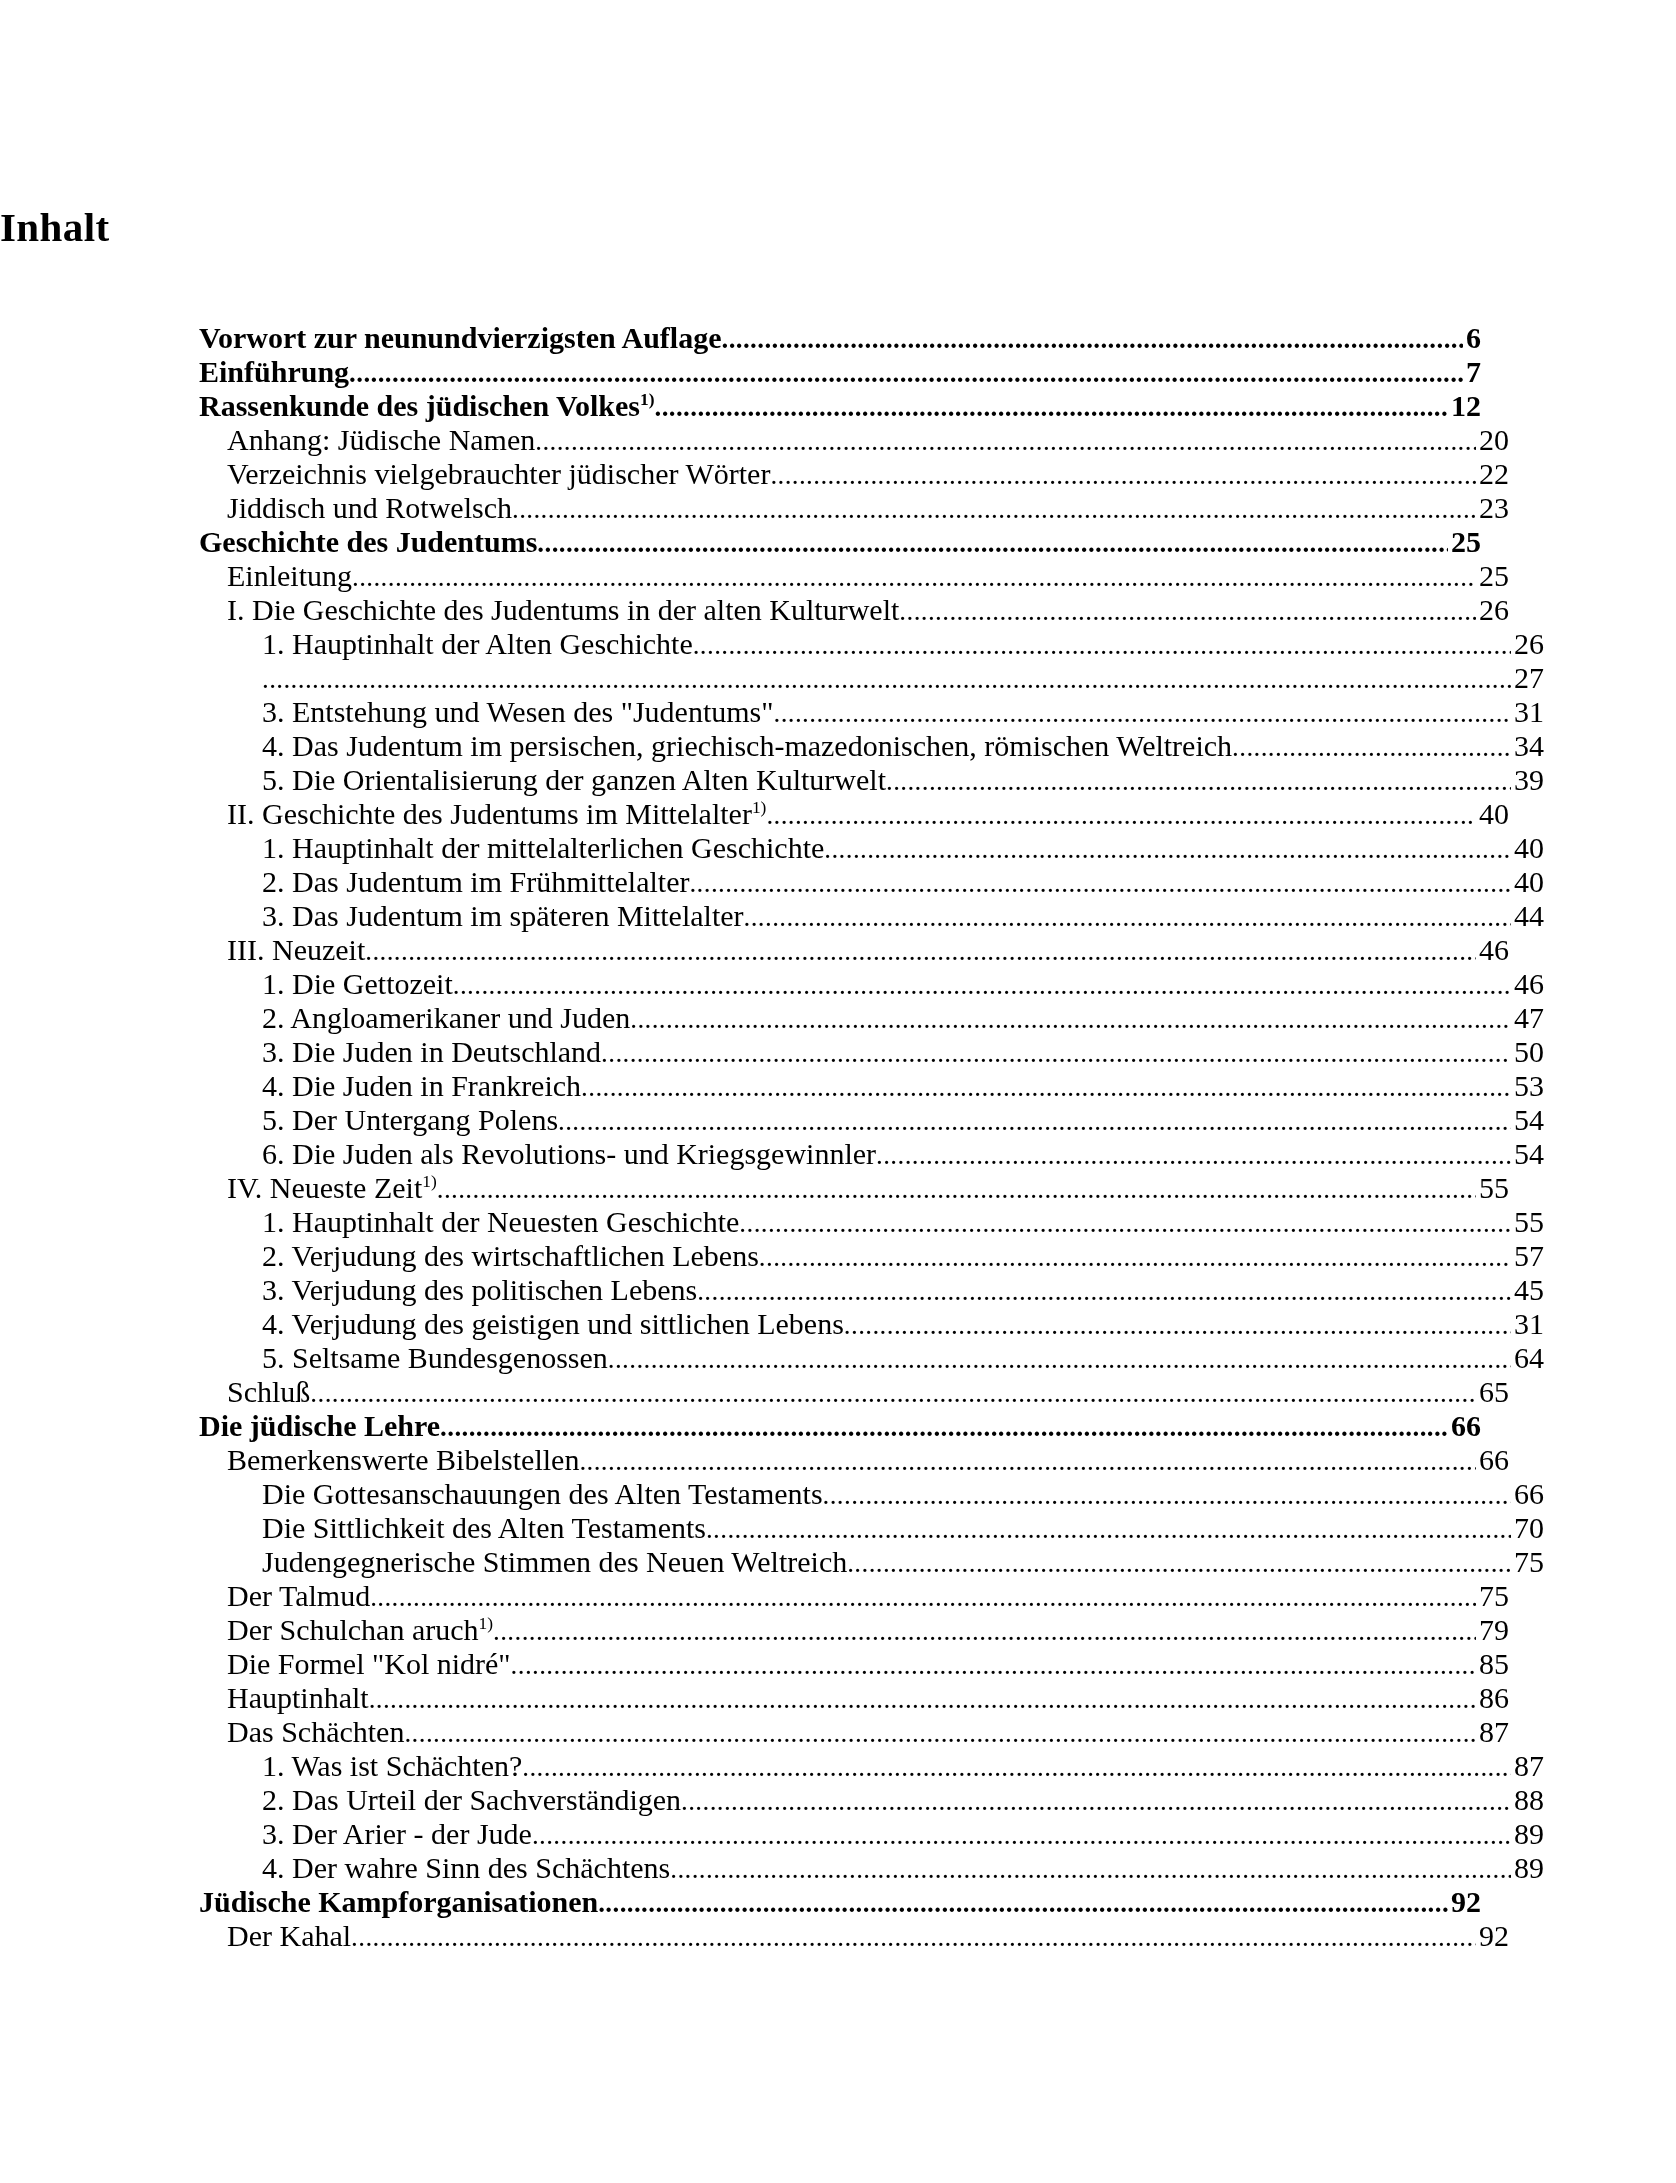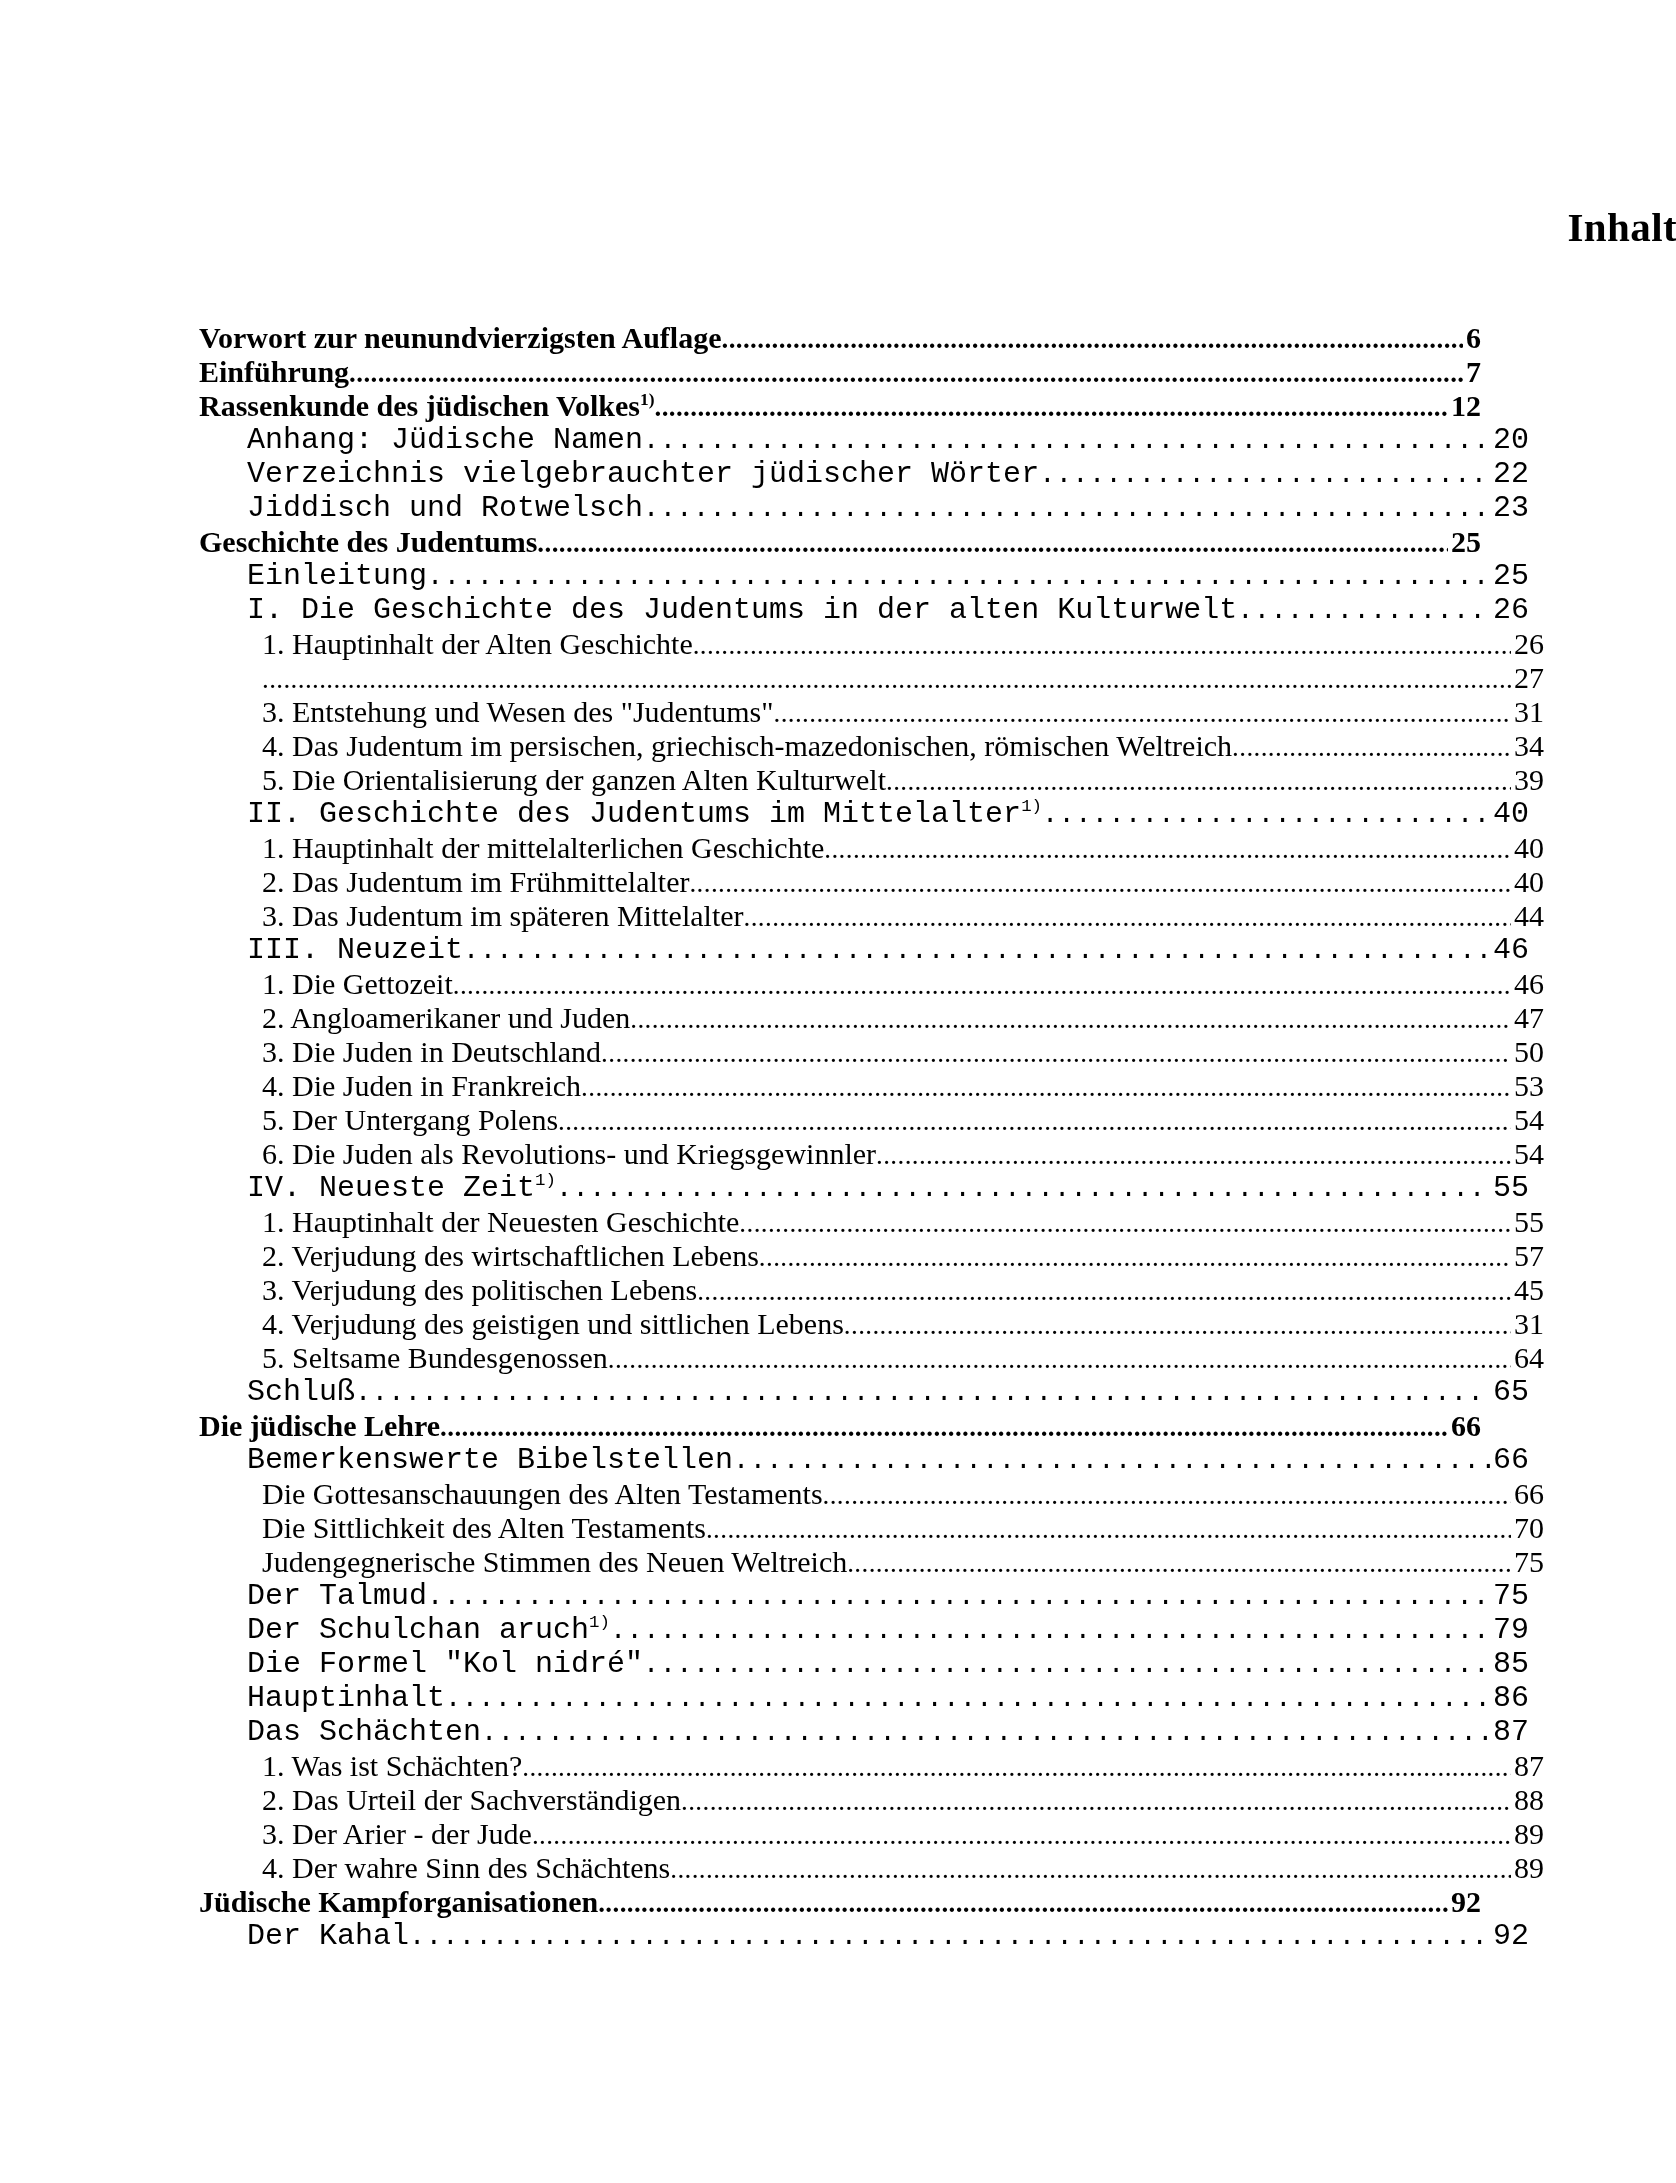--- a/index.html
+++ b/index.html
@@ -23,21 +23,21 @@
     background: #ffffff;
     box-sizing: border-box;
   }
 
   
   .doc-title {
     position: absolute;
     left: 0;
     top: 205px;
     width: 1677px;
-    text-align: right;
+    text-align: left;
     font-size: 41px;
     font-weight: bold;
     letter-spacing: 0.4px;
     line-height: 1.1;
   }
 
   
   .toc {
     position: absolute;
     left: 199px;
@@ -78,21 +78,21 @@
   .toc-row .pageno {
     flex: 0 0 auto;
     text-align: right;
     padding-left: 2.6px;
     font-variant-numeric: lining-nums;
   }
 
   
   .lvl-1 { font-weight: bold; margin-left: 0px; }
   .lvl-1 .pageno { font-weight: bold; }
-  .lvl-2 { font-weight: normal; margin-left: 48px; font-family: Liberation Mono, monospace; }
+  .lvl-2 { font-weight: normal; margin-left: 28px; }
   .lvl-3 { font-weight: normal; margin-left: 63px; justify-content: flex-end; }
 
   .lvl-1 .label { letter-spacing: 0px; }
 
   sup.fn {
     font-size: 0.58em;
     vertical-align: super;
     line-height: 0;
     font-weight: inherit;
   }

